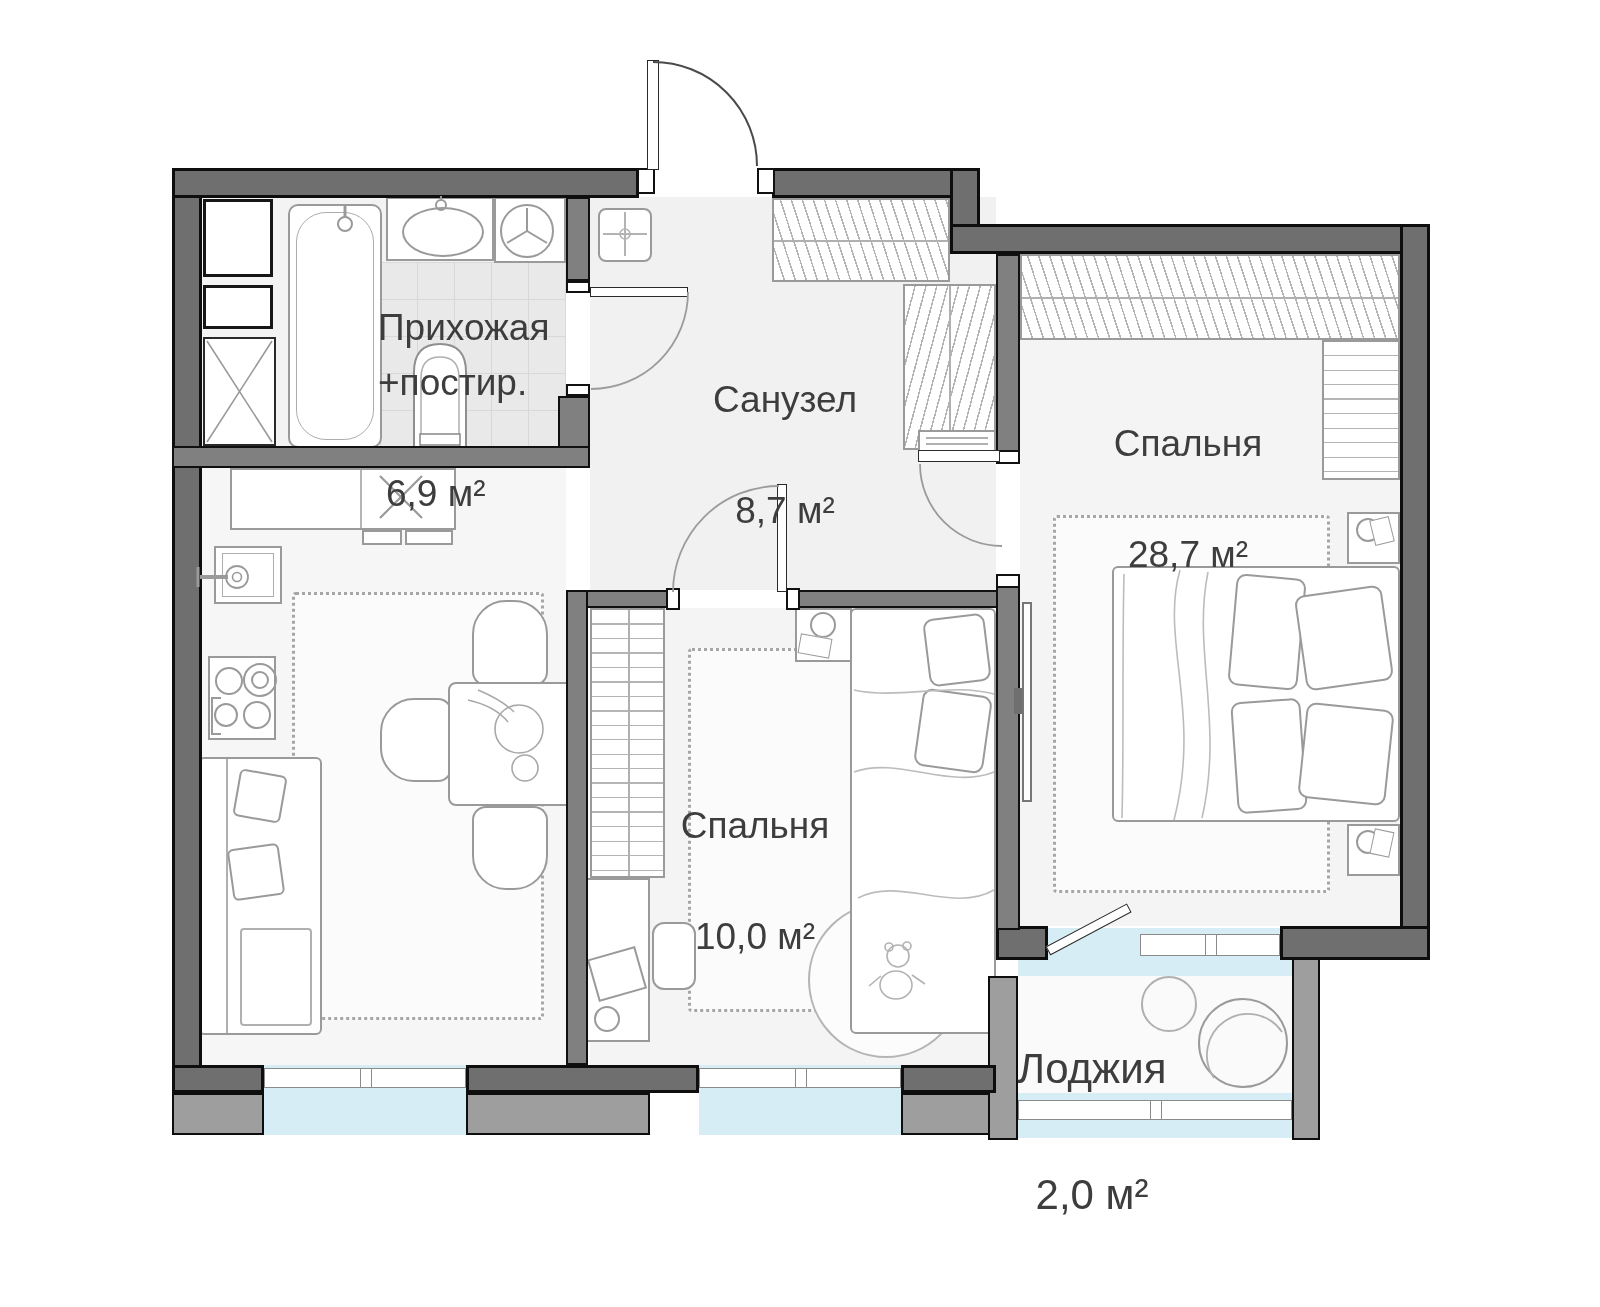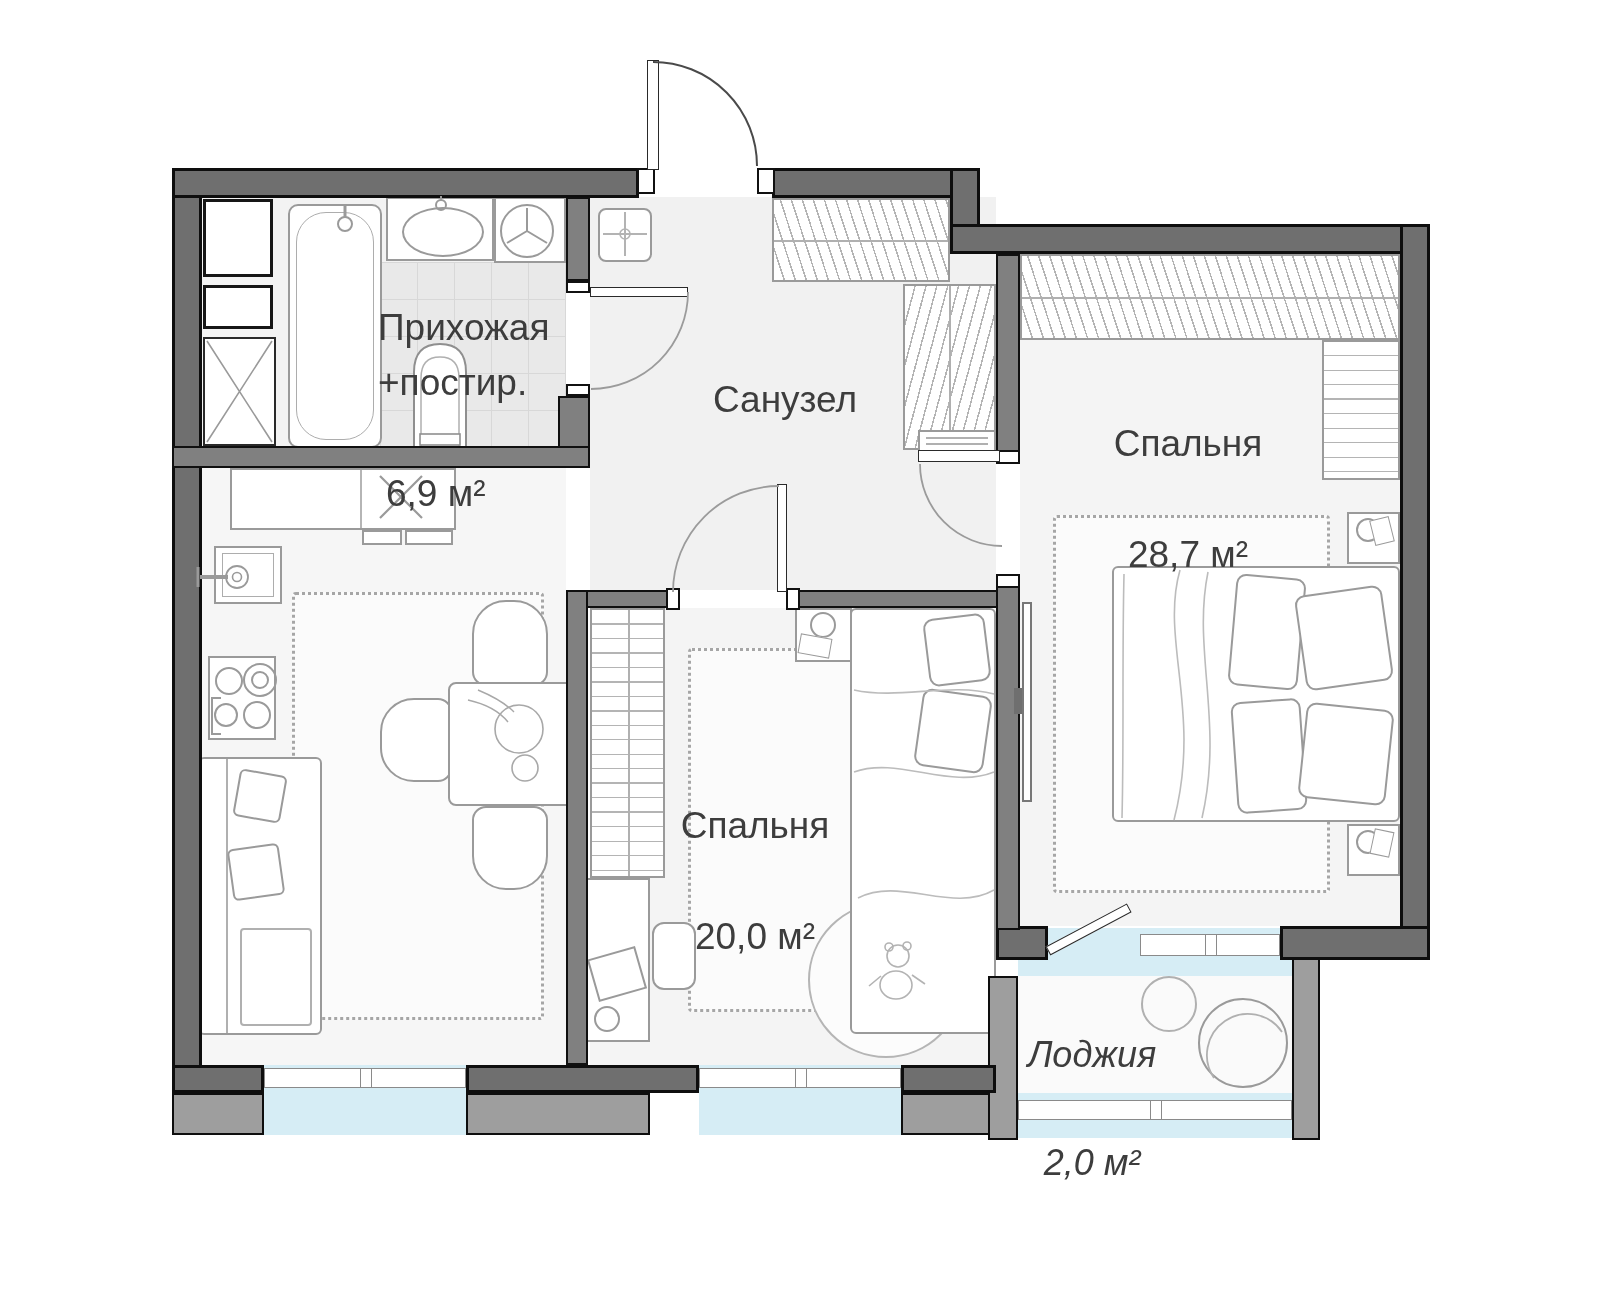--- a/index.html
+++ b/index.html
@@ -26,21 +26,21 @@
   .hatch-diag{background-image:repeating-linear-gradient(72deg,transparent 0 9px,#b4b4b4 9px 10.5px);}
   .hatch-diag2{background-image:repeating-linear-gradient(105deg,transparent 0 9px,#b4b4b4 9px 10.5px);}
   .hatch-h{background-image:repeating-linear-gradient(to bottom,transparent 0 13px,#b4b4b4 13px 14.5px);}
   .rail{position:absolute;left:0;right:0;height:2px;background:#b0b0b0;}
   .vline{position:absolute;top:0;bottom:0;width:2px;background:#b0b0b0;}
   
   .leaf{background:#fff;border:1.5px solid #2a2a2a;z-index:30;}
   .jamb{background:#fff;border:2px solid #111;z-index:26;}
   
   .label{z-index:50;color:#3d3d3d;font:400 37px/1.5 "Liberation Sans",sans-serif;text-align:center;white-space:pre-line;}
-  .label.small{font-size:36px;font-style:italic;}
+  .label.small{font-size:42px;}
   svg.overlay{z-index:40;pointer-events:none;}
 </style>
 </head>
 <body>
 
 <div id="plan">
 
   <div class="abs floor" style="left:200px;top:197px;width:366px;height:249px;background:#f3f3f3;"></div>
   <div class="abs tiles" style="left:380px;top:262px;width:186px;height:184px;"></div>
   <div class="abs floor" style="left:590px;top:197px;width:406px;height:393px;background:#f1f1f1;"></div>
@@ -257,27 +257,28 @@
     </g>
   </svg>
 
   <div class="abs label" style="left:378px;top:244px;width:176px;text-align:left;">
     <div>Прихожая
 +постир.</div>
     <div style="padding-left:8px;">6,9 м²</div>
   </div>
   <div class="abs label" style="left:690px;top:316px;width:190px;">
     <div>Санузел</div>
+    <div>8,7 м²</div>
   </div>
   <div class="abs label" style="left:1088px;top:360px;width:200px;">
     <div>Спальня</div>
     <div>28,7 м²</div>
   </div>
   <div class="abs label" style="left:660px;top:742px;width:190px;">
     <div>Спальня</div>
-    <div>20,0 м²</div>
+    <div>10,0 м²</div>
   </div>
   <div class="abs label small" style="left:1002px;top:974px;width:180px;">
     <div>Лоджия</div>
     <div>2,0 м²</div>
   </div>
 
 </div>
 
 </body></html>

